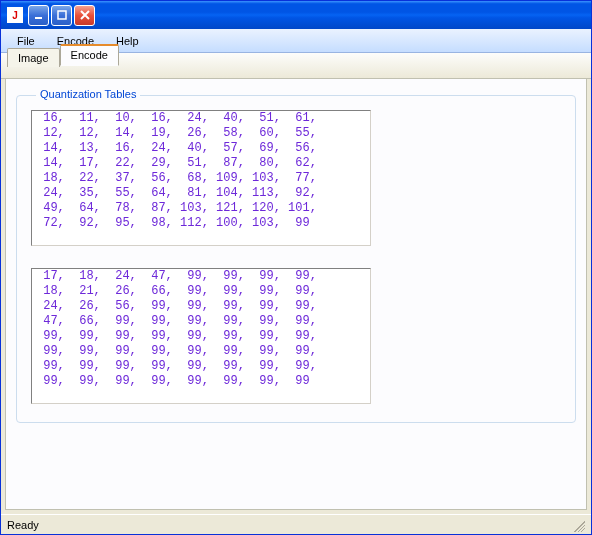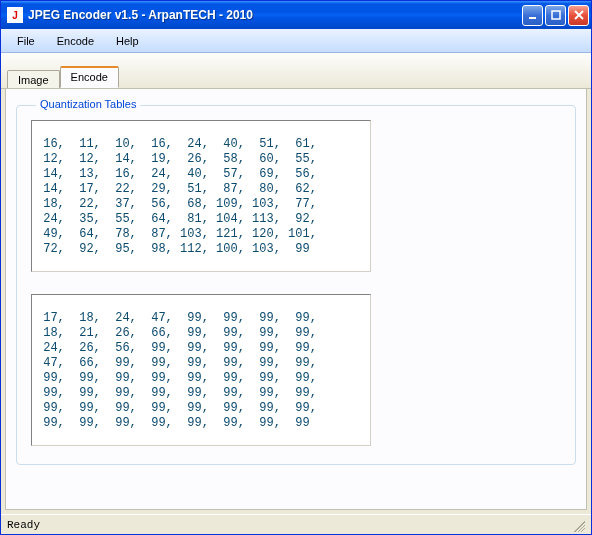--- a/index.html
+++ b/index.html
@@ -68,25 +68,25 @@
     display:flex; align-items:center;
     padding: 0 6px;
     gap: 2px;
   }
   .menubar .item {
     padding: 2px 10px;
     color: #000;
     font-size: 11px;
   }
   .toolstrip {
-    height: 36px;
+    height: 26px;
     background: linear-gradient(to bottom, #fdfdfb 0%, #ece9d8 100%);
     border-bottom: 1px solid #c0c0b0;
     display:flex; align-items:flex-end;
-    padding: 0 6px;
+    padding: 12px 6px;
   }
   .tab {
     padding: 3px 10px 3px 10px;
     font-size: 11px;
     border: 1px solid #aca899;
     border-bottom: none;
     background: #f5f4ea;
     margin-right: 0px;
     position: relative;
     top: 1px;
@@ -130,56 +130,54 @@
     font-size: 11px;
     font-weight: bold;
     color: #000;
     margin: 6px 0 2px 2px;
   }
   .tbl-box {
     border: 1px solid #808080;
     border-right-color:#d4d0c8;
     border-bottom-color:#d4d0c8;
     width: 340px;
-    padding: 16px 4px 14px 4px;
+    padding: 0 4px 14px 4px;
     background: #fff;
     font-family: "Courier New", monospace;
     font-size: 12px;
     line-height: 15px;
     white-space: pre;
-    color: #0c4a6e;
+    color: #6d28d9;
   }
   .spacer { height: 22px; }
   .statusbar {
     height: 20px;
     background: #ece9d8;
     border-top: 1px solid #fff;
     display:flex; align-items:center;
     padding: 0 6px;
     font-size: 11px;
     justify-content: space-between;
-    font-family: Liberation Mono, monospace;
   }
   .grip {
     width:14px; height:14px;
     background:
       linear-gradient(135deg, transparent 60%, #aca899 60%, #aca899 65%, transparent 65%,
                               transparent 72%, #aca899 72%, #aca899 77%, transparent 77%,
                               transparent 84%, #aca899 84%, #aca899 89%, transparent 89%);
   }
 </style>
 </head>
 <body>
 
 <div class="window">
   <div class="titlebar">
     <div class="app-icon">
         <span>J</span>
       </div>
-    <div class="title">JPEG Encoder v1.5 - ArpanTECH - 2010</div>
     <div class="win-btns">
       <div class="win-btn min">
         <svg viewBox="0 0 12 12">
             <rect x="2" y="8" width="7" height="2" fill="#fff"></rect>
           </svg>
       </div>
       <div class="win-btn max">
         <svg viewBox="0 0 12 12">
             <rect x="2" y="2" width="8" height="8" fill="none" stroke="#fff" stroke-width="1.5"></rect>
           </svg>

